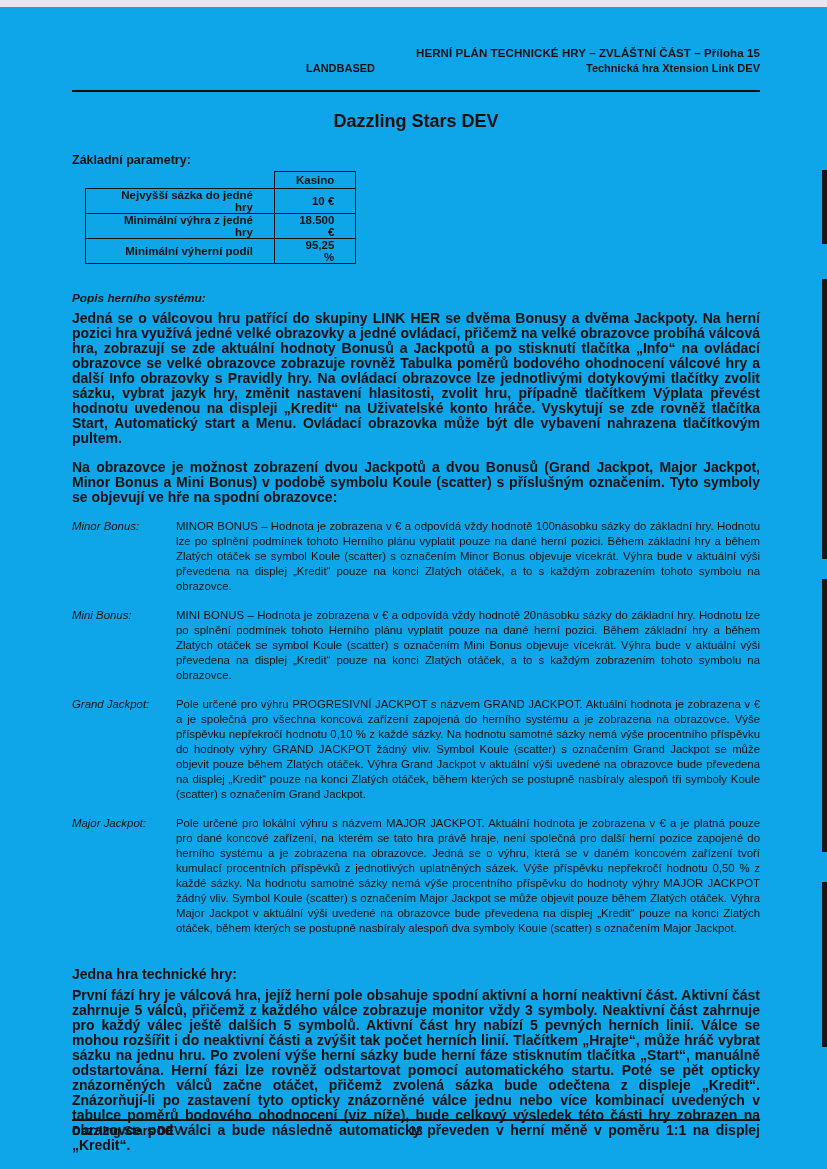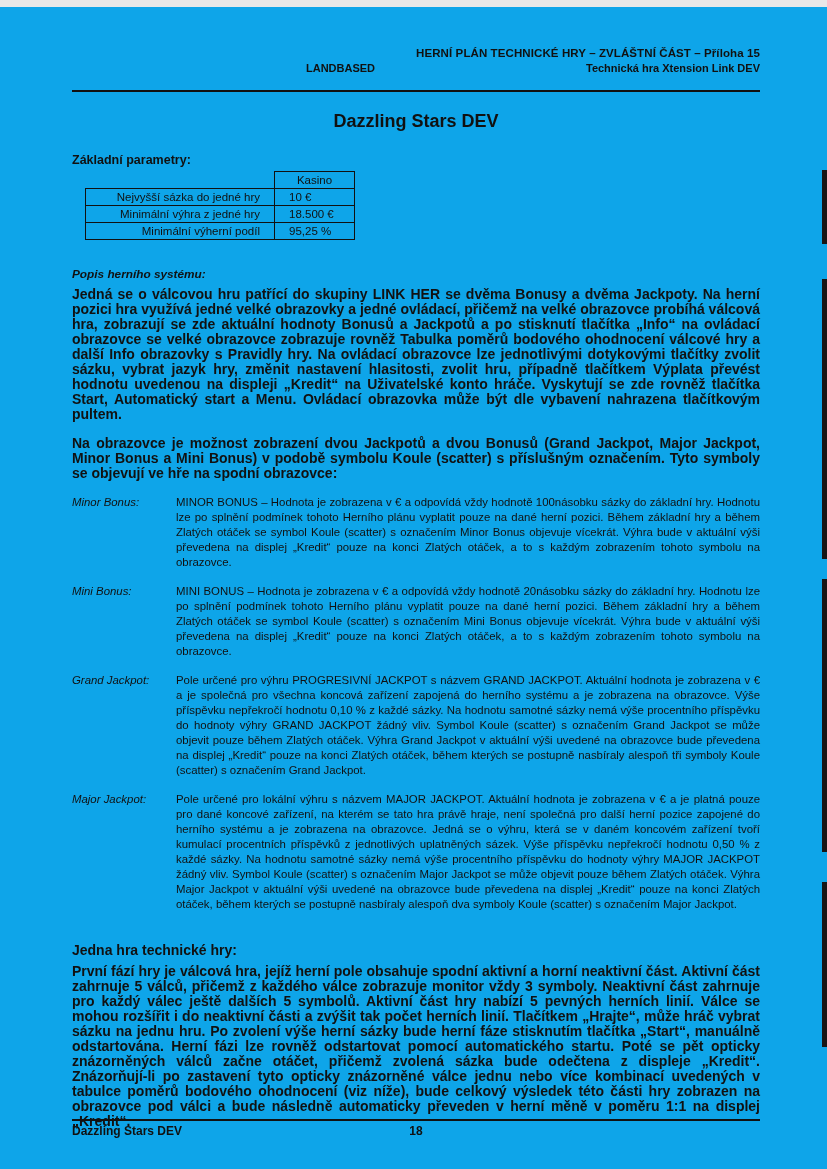--- a/index.html
+++ b/index.html
@@ -54,27 +54,27 @@
   }
   table.params {
     border-collapse: collapse;
     margin-top: 4px;
     margin-left: 13px;
     font-size: 11.5px;
   }
   table.params td, table.params th {
     border: 1.4px solid #111;
     height: 17px;
-    padding: 0 14px;
-    font-weight: normal;
+    padding: 0 21px;
+    font-weight: bold;
     vertical-align: middle;
   }
   table.params .ghost { border: none; }
   table.params .label-col { width: 189px; text-align: right; }
-  table.params .value-col { width: 80px; }
+  table.params .value-col { width: 80px; text-align: right; }
   table.params th.value-col { text-align: center; }
   
   .sec-heading-italic {
     font-size: 11.8px;
     font-weight: bold;
     font-style: italic;
     margin-top: 27px;
   }
   .sec-heading {
     font-size: 14px;

